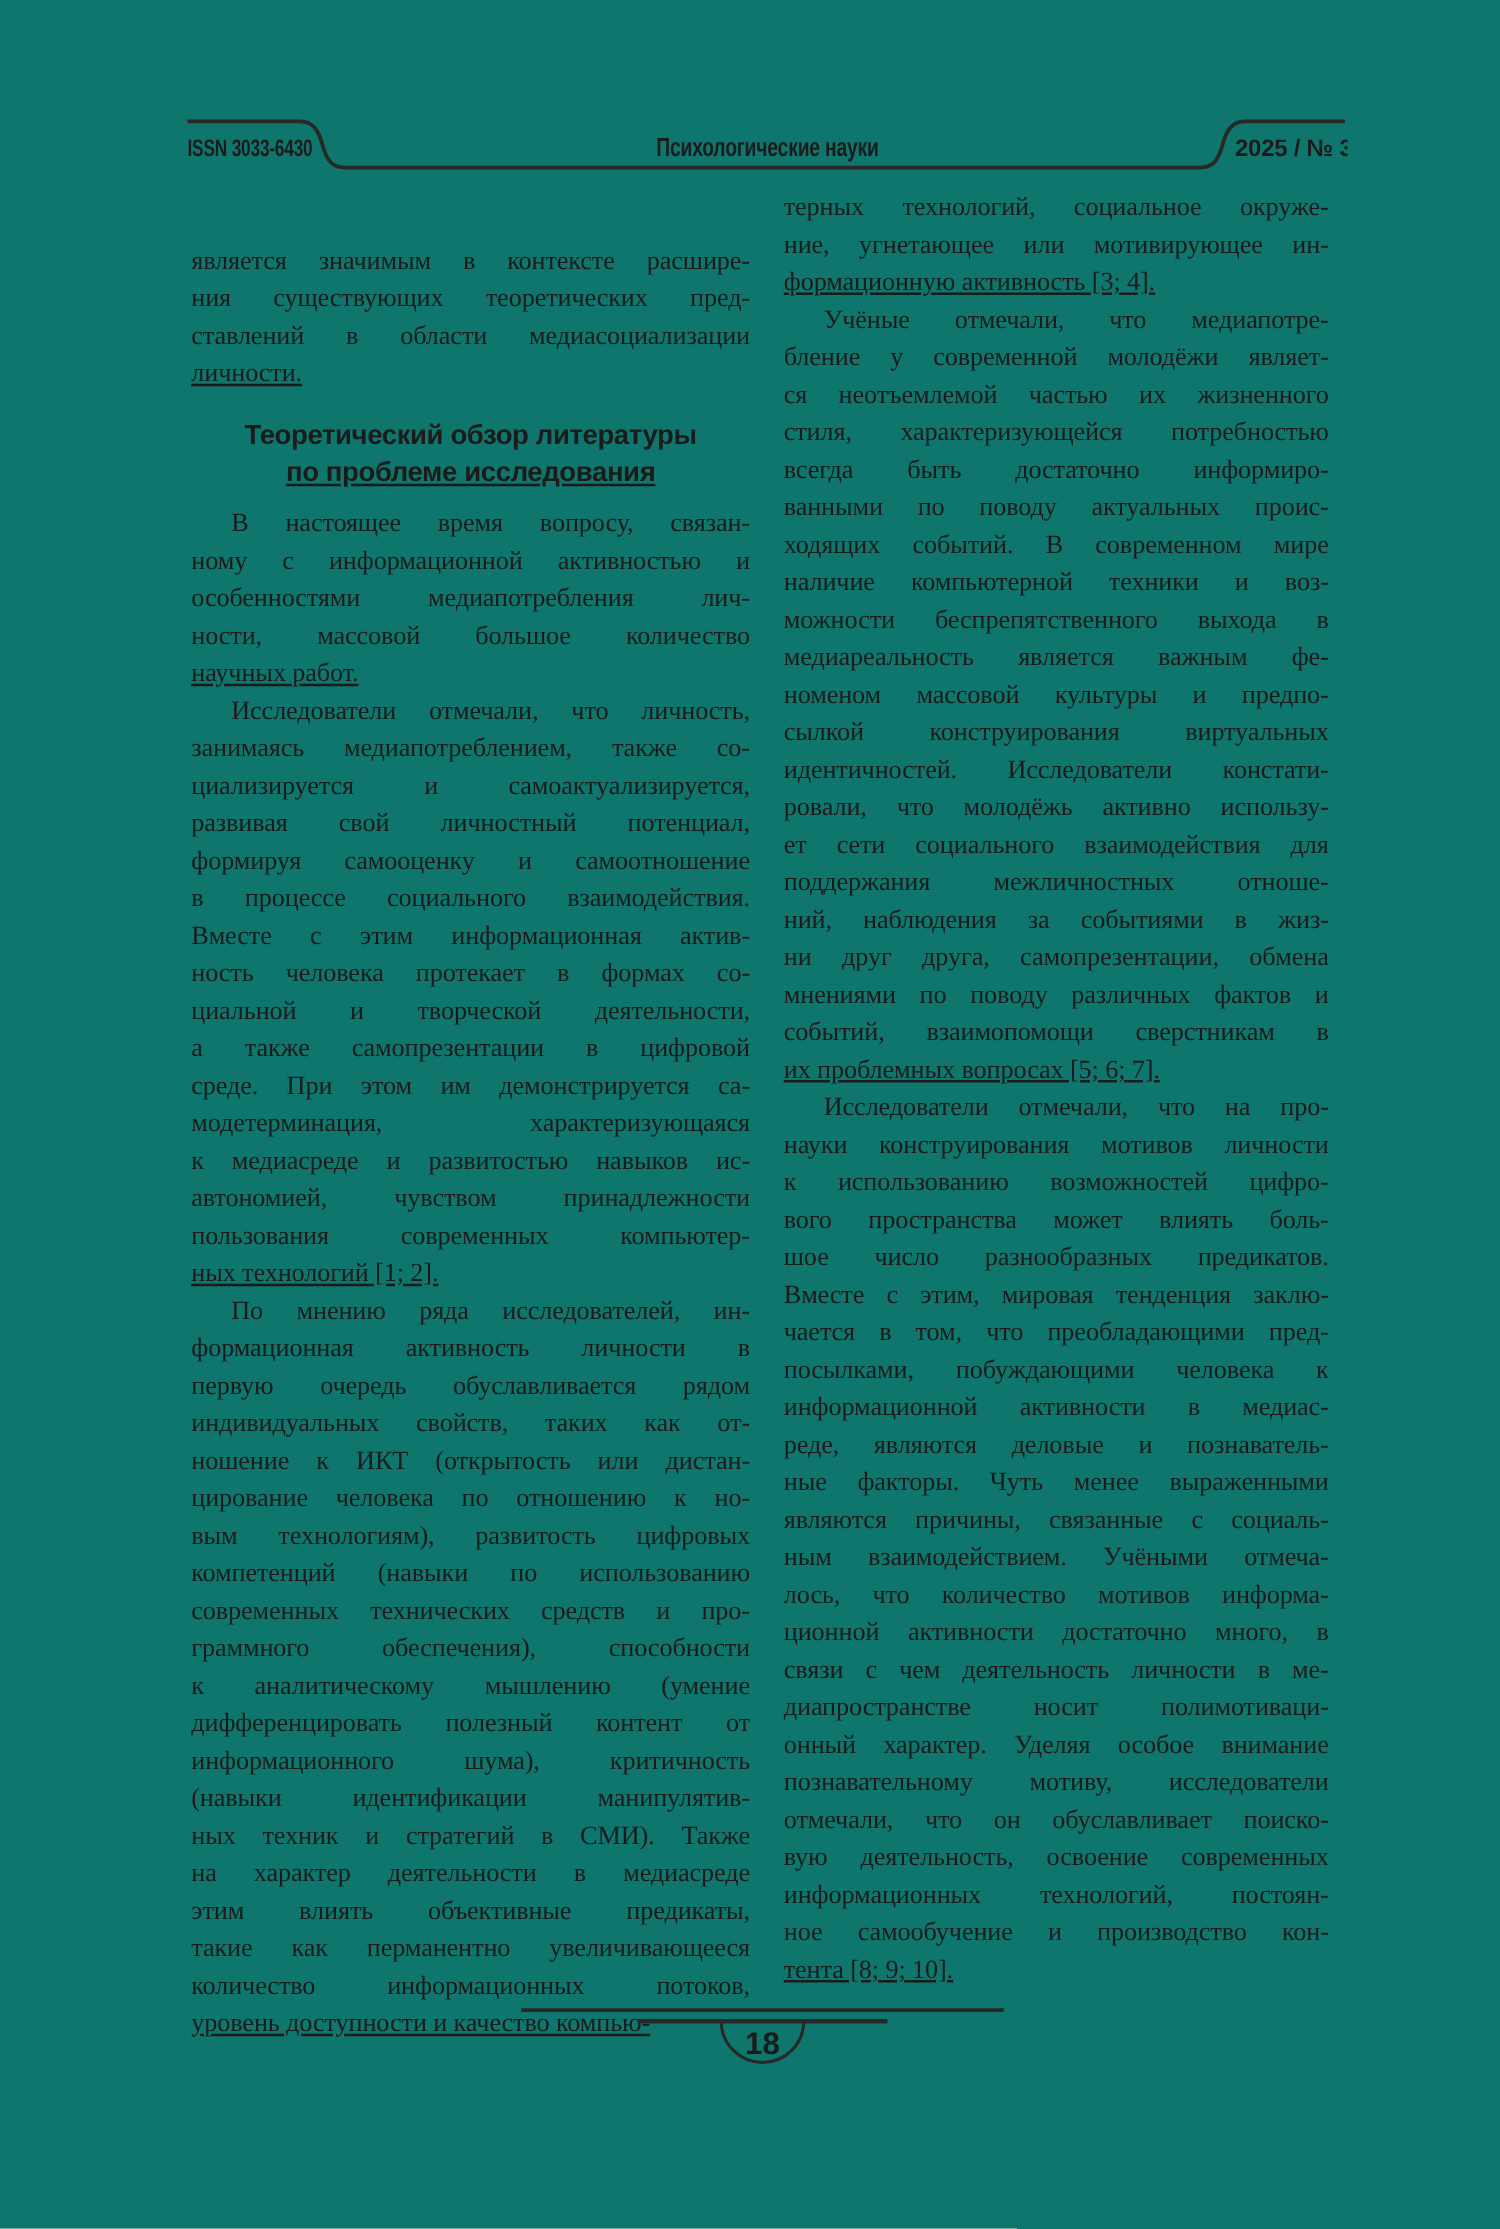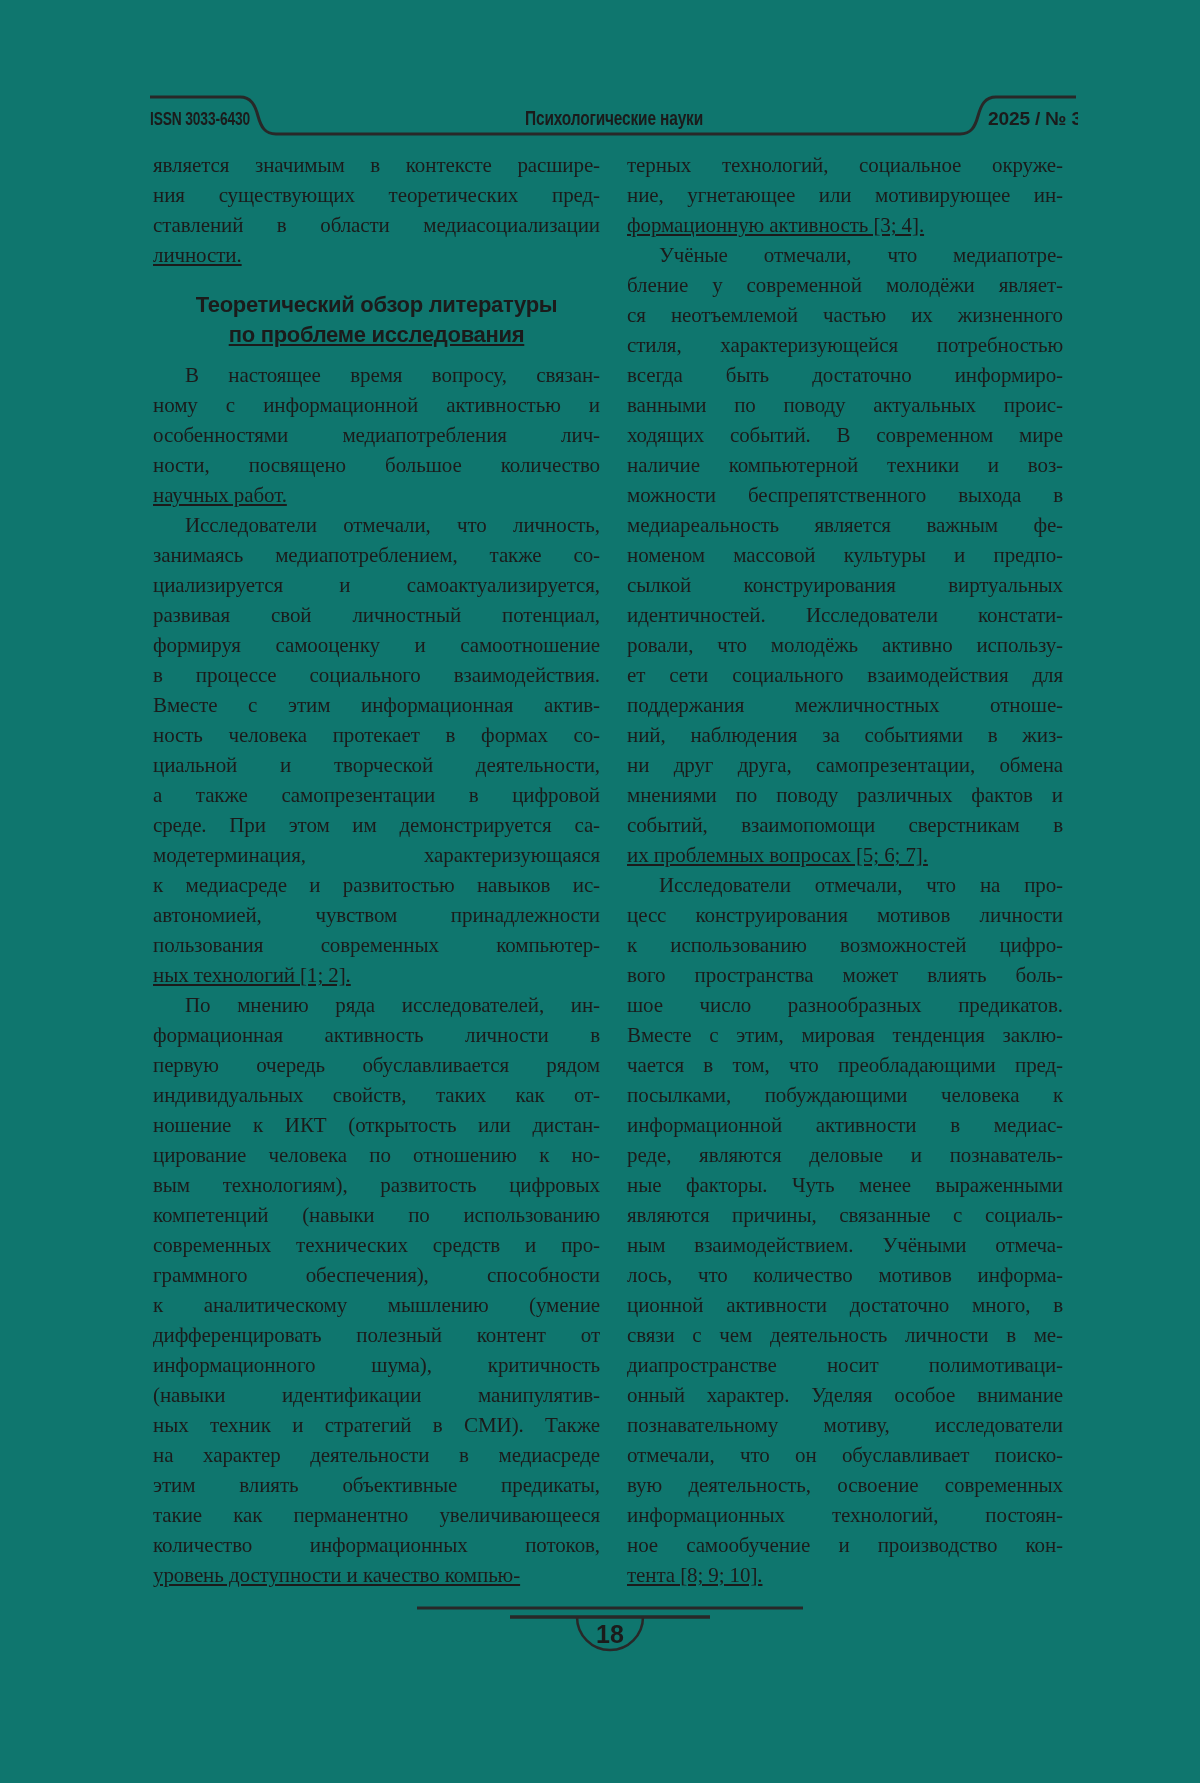--- a/index.html
+++ b/index.html
@@ -20,21 +20,21 @@
     fill:#1b1b1b; text-anchor:middle; letter-spacing:-0.2px;
   }
   .hdr-title { font-size:21px; }
   .ftr-num { font:700 25px "Liberation Sans", "DejaVu Sans", sans-serif; fill:#1b1b1b; text-anchor:middle; }
 
   
   .content {
     position:absolute; left:153px; top:150px; width:910px;
     display:flex; gap:27px;
   }
-  .col-left  { width:447px; }
+  .col-left  { width:447px;margin-top:43px; }
   .col-right { width:436px; }
 
   .line {
     font:21px/30px "Liberation Serif", "DejaVu Serif", serif;
     letter-spacing:-0.1px;
     white-space:nowrap;
     text-align:justify;
     text-align-last:justify;
   }
   .line.last   { text-align-last:left;text-decoration:underline; }
@@ -69,21 +69,21 @@
           <div class="line last">личности.</div>
         </div>
         <div class="block heading">
           <div class="line">Теоретический обзор литературы</div>
           <div class="line last">по проблеме исследования</div>
         </div>
         <div class="block paragraph">
           <div class="line indent">В настоящее время вопросу, связан-</div>
           <div class="line">ному с информационной активностью и</div>
           <div class="line">особенностями медиапотребления лич-</div>
-          <div class="line">ности, посвящено большое количество</div>
+          <div class="line">ности, массовой большое количество</div>
           <div class="line last">научных работ.</div>
         </div>
         <div class="block paragraph">
           <div class="line indent">Исследователи отмечали, что личность,</div>
           <div class="line">занимаясь медиапотреблением, также со-</div>
           <div class="line">циализируется и самоактуализируется,</div>
           <div class="line">развивая свой личностный потенциал,</div>
           <div class="line">формируя самооценку и самоотношение</div>
           <div class="line">в процессе социального взаимодействия.</div>
           <div class="line">Вместе с этим информационная актив-</div>
@@ -144,21 +144,21 @@
           <div class="line">ет сети социального взаимодействия для</div>
           <div class="line">поддержания межличностных отноше-</div>
           <div class="line">ний, наблюдения за событиями в жиз-</div>
           <div class="line">ни друг друга, самопрезентации, обмена</div>
           <div class="line">мнениями по поводу различных фактов и</div>
           <div class="line">событий, взаимопомощи сверстникам в</div>
           <div class="line last">их проблемных вопросах [5; 6; 7].</div>
         </div>
         <div class="block paragraph">
           <div class="line indent">Исследователи отмечали, что на про-</div>
-          <div class="line">цесс конструирования мотивов личности</div>
+          <div class="line">науки конструирования мотивов личности</div>
           <div class="line">к использованию возможностей цифро-</div>
           <div class="line">вого пространства может влиять боль-</div>
           <div class="line">шое число разнообразных предикатов.</div>
           <div class="line">Вместе с этим, мировая тенденция заклю-</div>
           <div class="line">чается в том, что преобладающими пред-</div>
           <div class="line">посылками, побуждающими человека к</div>
           <div class="line">информационной активности в медиас-</div>
           <div class="line">реде, являются деловые и познаватель-</div>
           <div class="line">ные факторы. Чуть менее выраженными</div>
           <div class="line">являются причины, связанные с социаль-</div>

